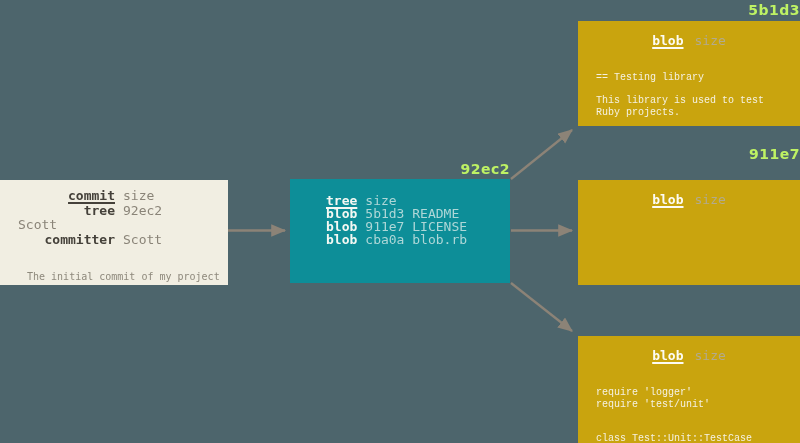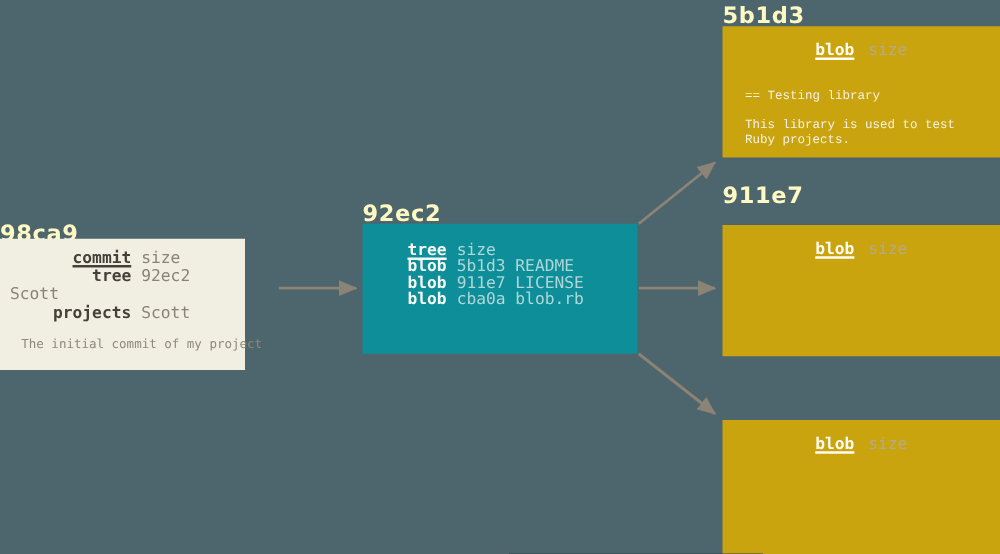--- a/index.html
+++ b/index.html
@@ -7,41 +7,41 @@
     position:relative;
     width:800px; height:443px;
     background:#4d656c;
     overflow:hidden;
     font-family:"DejaVu Sans Mono", monospace;
   }
   svg.arrows { position:absolute; left:0; top:0; z-index:1; }
 
   .obj-label {
     position:absolute;
-    text-align:left;
+    text-align:right;
     font-family:"DejaVu Sans", sans-serif;
     font-weight:bold;
-    font-size:18px;
-    color:#fef9c3;
+    font-size:14px;
+    color:#bef264;
     letter-spacing:0.5px;
     z-index:2;
   }
   .box { position:absolute; z-index:2; box-sizing:border-box; }
 
   
   .commit-box { background:#f1eee2; padding-top:9px; }
   .kv-row { display:flex; line-height:14.5px; font-size:13px; }
   .commit-box .kv-key {
     width:105px; text-align:right;
     font-weight:bold; color:#45413a; white-space:pre;
   }
   .commit-box .kv-val { margin-left:8px; color:#8a8478; }
   .u { text-decoration:underline; text-underline-offset:2px; text-decoration-thickness:1.5px; }
   .commit-msg {
-    margin-top:12px; padding-left:17px;
+    margin-top:24px; padding-left:17px;
     font-size:10px; color:#8e897c; white-space:pre;
   }
 
   
   .tree-box { background:#0d8e98; padding:15px 0 0 36px; }
   .tree-box .kv-row { line-height:13px; }
   .tree-box .kv-key { font-weight:bold; color:#f4f8f3; white-space:pre; }
   .tree-box .kv-val { margin-left:8px; color:#aed7d7; }
 
   
@@ -70,34 +70,34 @@
       </marker>
     </defs>
     <line x1="223" y1="230.5" x2="285" y2="230.5" stroke="#8c8377" stroke-width="2.3" marker-end="url(#ah)"></line>
     <line x1="511" y1="179" x2="572" y2="130" stroke="#8c8377" stroke-width="2.3" marker-end="url(#ah)"></line>
     <line x1="511" y1="230.5" x2="572" y2="230.5" stroke="#8c8377" stroke-width="2.3" marker-end="url(#ah)"></line>
     <line x1="511" y1="283" x2="572" y2="331" stroke="#8c8377" stroke-width="2.3" marker-end="url(#ah)"></line>
   </svg>
 
   <div class="obj-label" style="left:0; top:161; left:0px; top:161px; width:222px;margin-top:16px;">98ca9</div>
 
-  <div class="box commit-box" style="left:0px; top:191px; width:196px; height:105px;">
+  <div class="box commit-box" style="left:0px; top:180px; width:228px; height:105px;padding-left:10px;">
     <div class="kv-row">
       <span class="kv-key u">commit</span>
       <span class="kv-val">size</span>
     </div>
     <div class="kv-row">
       <span class="kv-key">tree</span>
       <span class="kv-val">92ec2</span>
     </div>
     <div class="kv-row">
       <span class="kv-val">Scott</span>
     </div>
     <div class="kv-row">
-      <span class="kv-key">projects</span>
+      <span class="kv-key">committer</span>
       <span class="kv-val">Scott</span>
     </div>
     <div class="commit-msg">The initial commit of my project</div>
   </div>
 
   <div class="obj-label" style="left:290px; top:161px; width:220px;">92ec2</div>
 
   <div class="box tree-box" style="left:290px; top:179px; width:220px; height:104px;">
     <div class="kv-row">
       <span class="kv-key u">tree</span>
@@ -138,15 +138,20 @@
       <span class="blob-size">size</span>
     </div>
   </div>
 
 
   <div class="box blob-box" style="left:578px; top:336px; width:222px; height:107px; overflow:hidden;">
     <div class="blob-header">
       <span class="blob-kw u">blob</span>
       <span class="blob-size">size</span>
     </div>
+    <div class="blob-content">require 'logger'
+require 'test/unit'
+
+
+class Test::Unit::TestCase</div>
   </div>
 
 </div>
 
 </body></html>

